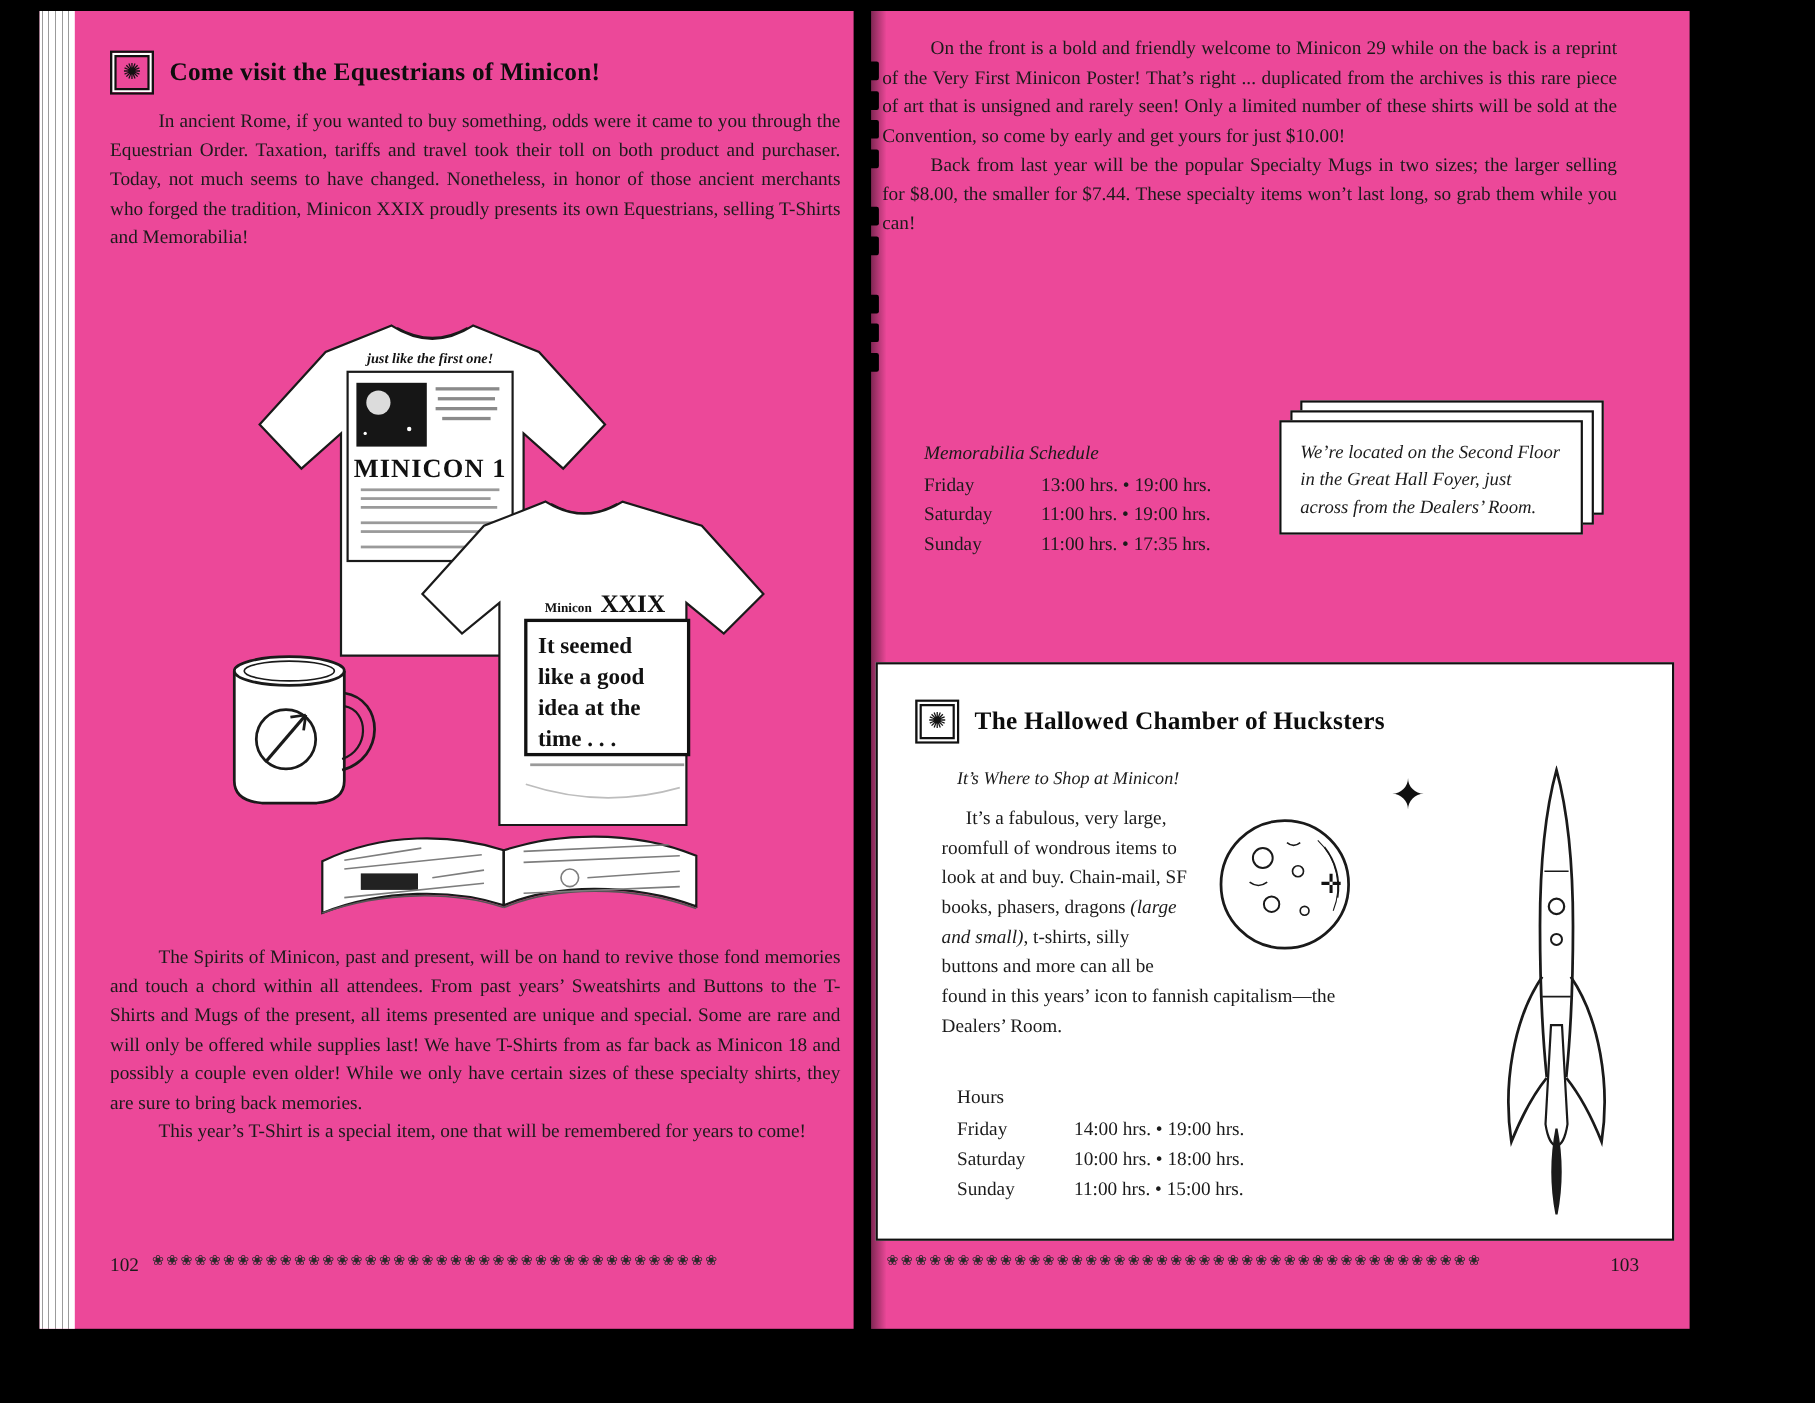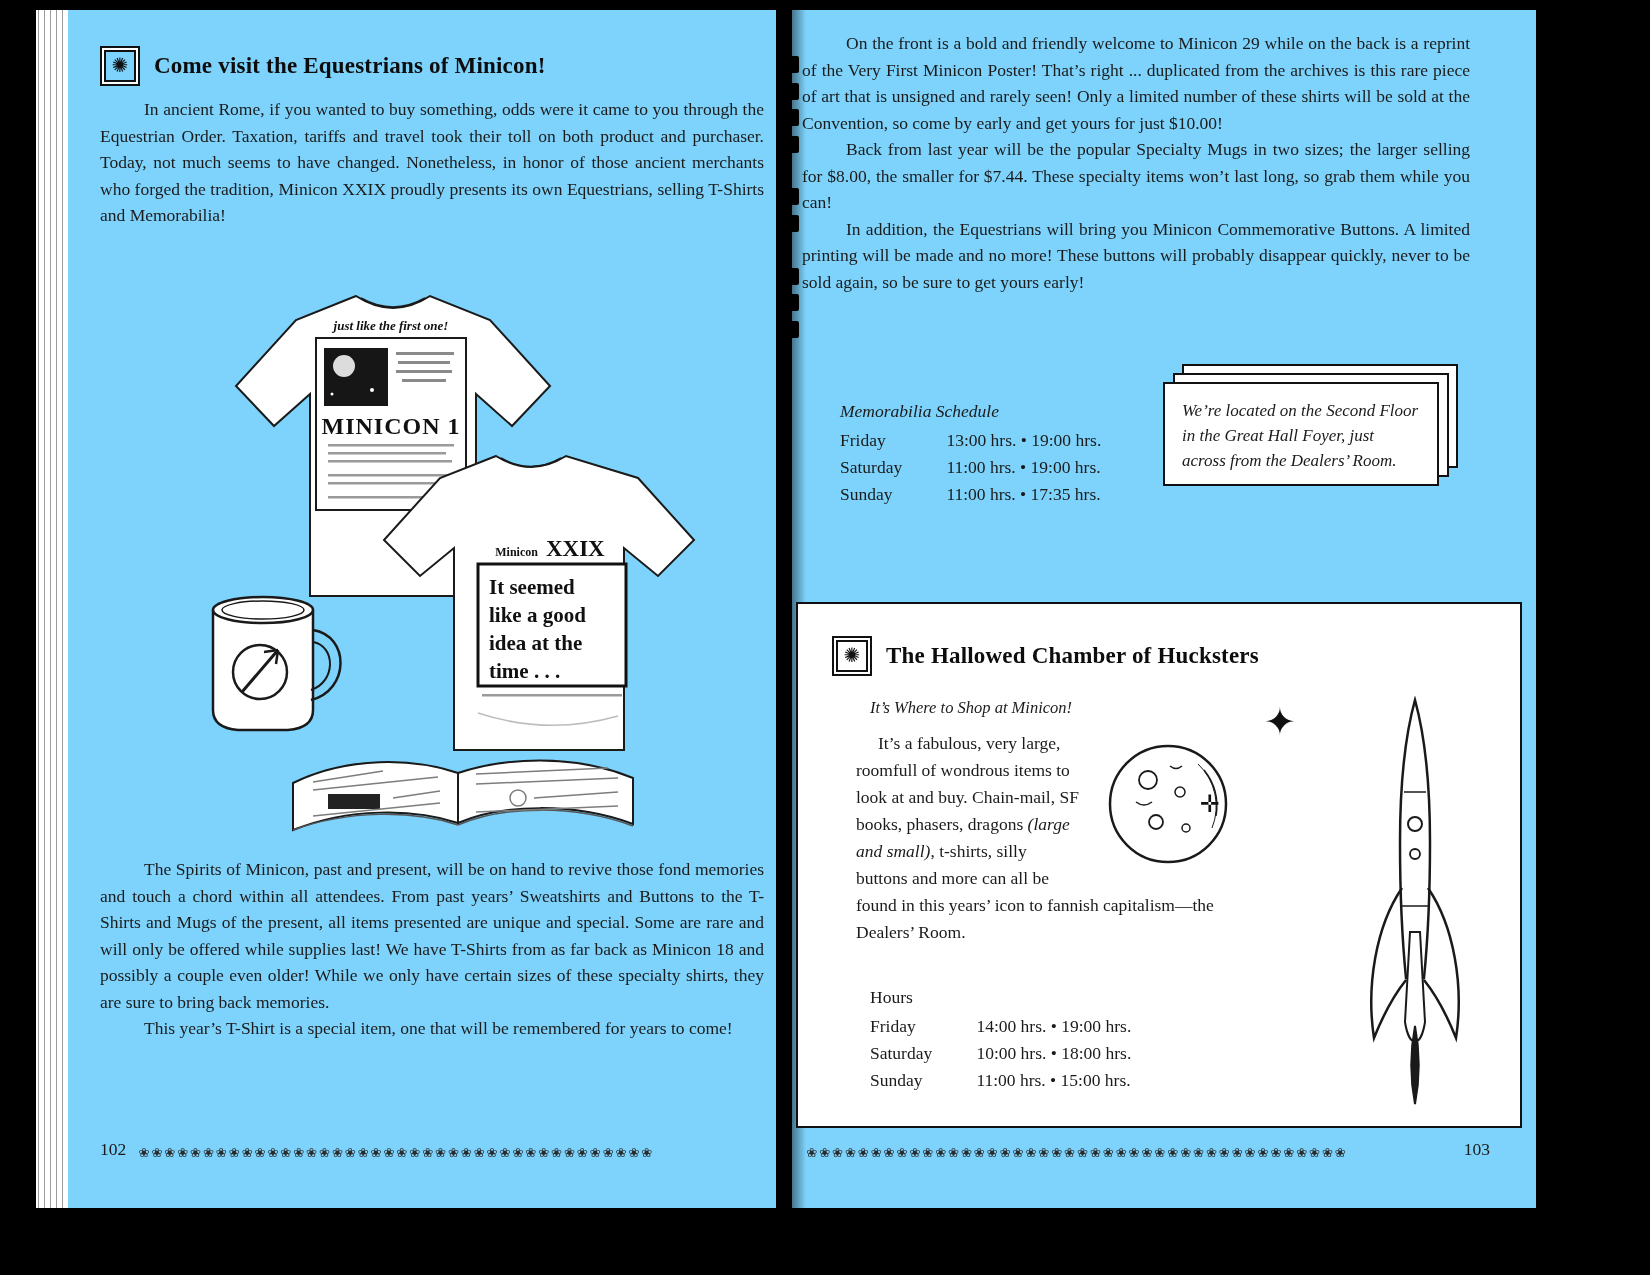--- a/index.html
+++ b/index.html
@@ -1,20 +1,20 @@
 <!DOCTYPE html>
 <html><head>
 <meta charset="utf-8">
 <style>
   html,body { margin:0; padding:0; background:#000; }
   .spread {
     position:relative; width:1650px; height:1275px; background:#000;
     overflow:hidden; font-family:"Liberation Serif", serif; color:#1b1b1b;
   }
-  .page { position:absolute; top:10px; height:1198px; background:#7dd3fc; }
+  .page { position:absolute; top:10px; height:1198px; background:#ec4899; }
   .page-left  { left:36px;  width:740px; }
   .page-right { left:792px; width:744px; }
 
   .edges { position:absolute; left:0; top:0; bottom:0; width:32px;
     background: repeating-linear-gradient(90deg,#fff 0 2px,#9b9b9b 2px 3px,#fff 3px 6px);
   }
   .gutter { position:absolute; left:0; top:0; bottom:0; width:14px;
     background: linear-gradient(90deg, rgba(0,0,0,.45), rgba(0,0,0,0));
   }
   .gutter-marks { position:absolute; left:-2px; top:46px; width:9px; height:17px;
@@ -63,21 +63,21 @@
   .moon-wrap { float:right; width:162px; height:148px; margin:0 0 6px 10px; }
   .sparkle-big { position:absolute; left:466px; top:96px; font-size:38px;
     font-family:"DejaVu Sans", sans-serif; color:#111; }
   .sparkle-small { position:absolute; left:402px; top:186px; font-size:24px;
     font-family:"DejaVu Sans", sans-serif; color:#111; }
   .rocket-wrap { position:absolute; right:40px; top:92px; }
   .hours { position:absolute; left:72px; top:380px; font-size:17.5px; line-height:27px; }
   .hours-title { margin-bottom:2px; }
   .hours .day { display:inline-block; width:102px; }
 
-  .footer { position:absolute; bottom:48px; display:flex; align-items:flex-end; gap:12px; overflow:hidden; }
+  .footer { position:absolute; bottom:48px; display:flex; align-items:flex-start; gap:12px; overflow:hidden; }
   .footer-left  { left:64px;  right:34px; }
   .footer-right { left:14px; right:46px; justify-content:flex-end; }
   .pagenum { font-size:17.5px; flex:0 0 auto; }
   .orn { font-family:"DejaVu Sans", sans-serif; font-size:13px; letter-spacing:2px;
     color:#2a2a2a; white-space:nowrap; overflow:hidden; flex:1 1 auto; }
   .footer-right .orn { text-align:left; }
 
   svg { display:block; }
   .svg-serif { font-family:"Liberation Serif", serif; font-weight:bold; fill:#111; }
   .svg-caption { font-family:"Liberation Serif", serif; font-weight:bold; font-style:italic; fill:#111; }
@@ -186,21 +186,20 @@
     </div>
   </div>
 
   <div class="page page-right">
     <div class="gutter"></div>
     <div class="gutter-marks"></div>
 
     <div class="flow rp-flow">
       <p class="para indent">On the front is a bold and friendly welcome to Minicon 29 while on the back is a reprint of the Very First Minicon Poster! That’s right ... duplicated from the archives is this rare piece of art that is unsigned and rarely seen! Only a limited number of these shirts will be sold at the Convention, so come by early and get yours for just $10.00!</p>
       <p class="para indent">Back from last year will be the popular Specialty Mugs in two sizes; the larger selling for $8.00, the smaller for $7.44.  These specialty items won’t last long, so grab them while you can!</p>
-      <p class="para indent">In addition, the Equestrians will bring you Minicon Commemorative Buttons. A limited printing will be made and no more! These buttons will probably disappear quickly, never to be sold again, so be sure to get yours early!</p>
     </div>
 
     <div class="schedule">
       <div class="sched-title">Memorabilia Schedule</div>
       <div class="sched-row">
         <span class="day">Friday</span>
         <span class="times">13:00 hrs. • 19:00 hrs.</span>
       </div>
       <div class="sched-row">
         <span class="day">Saturday</span>

